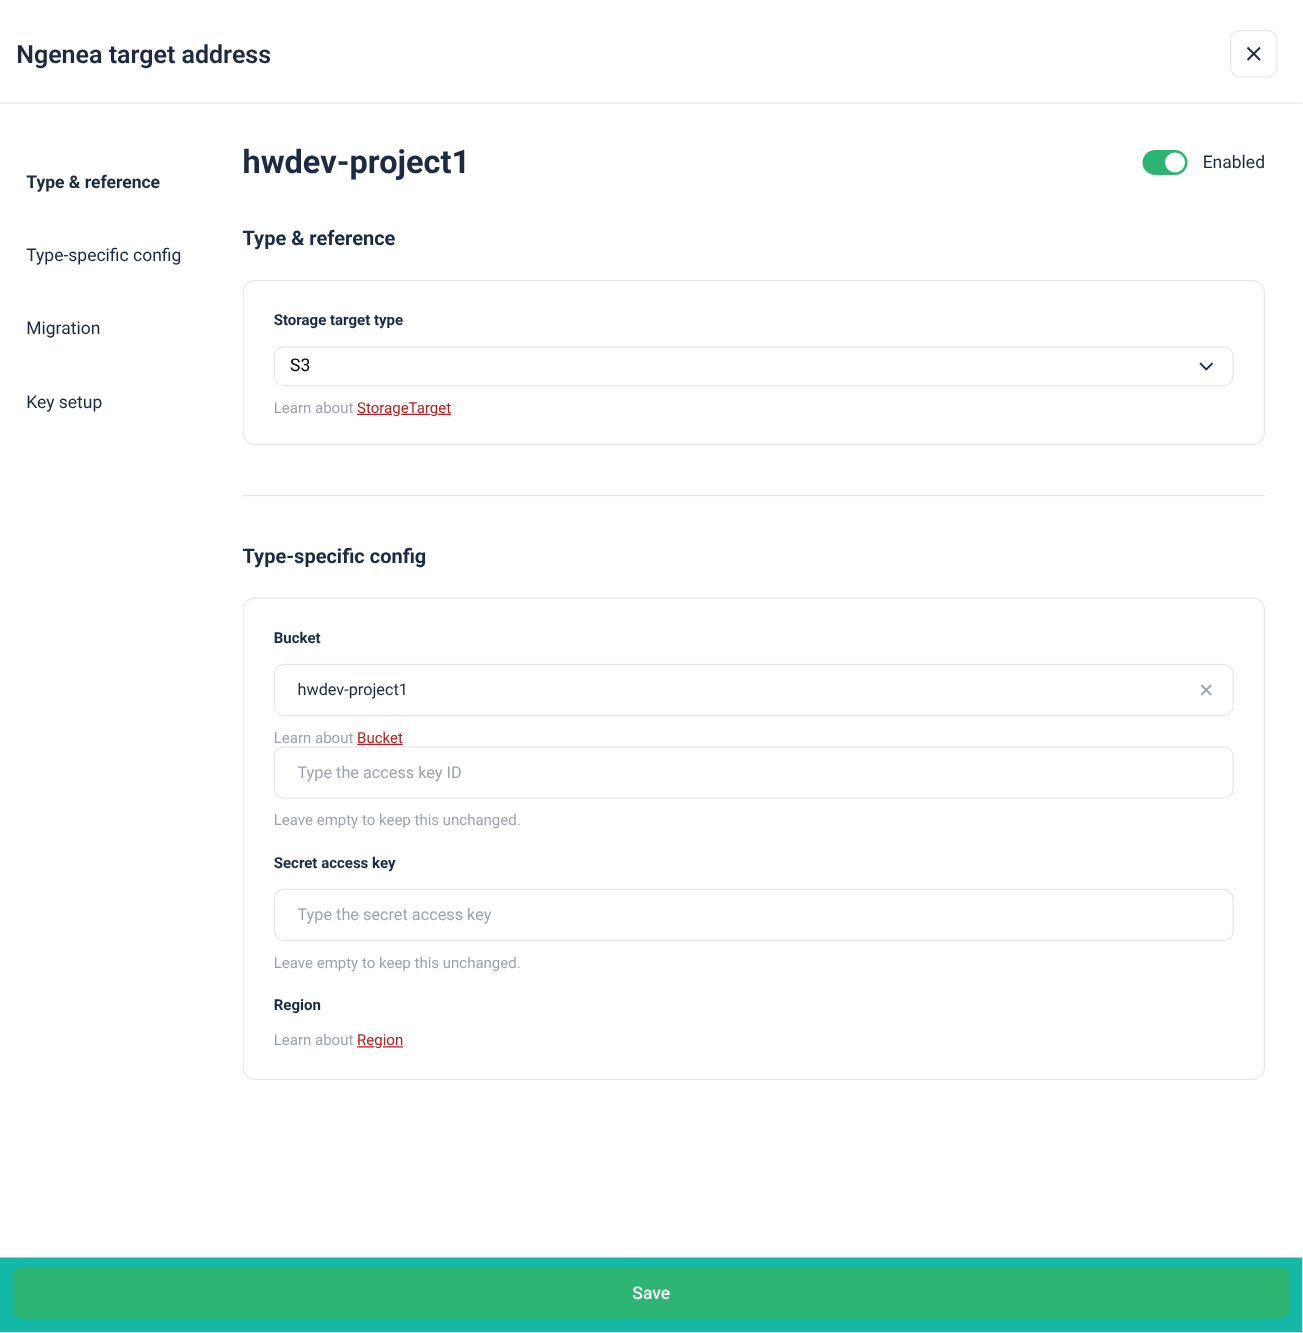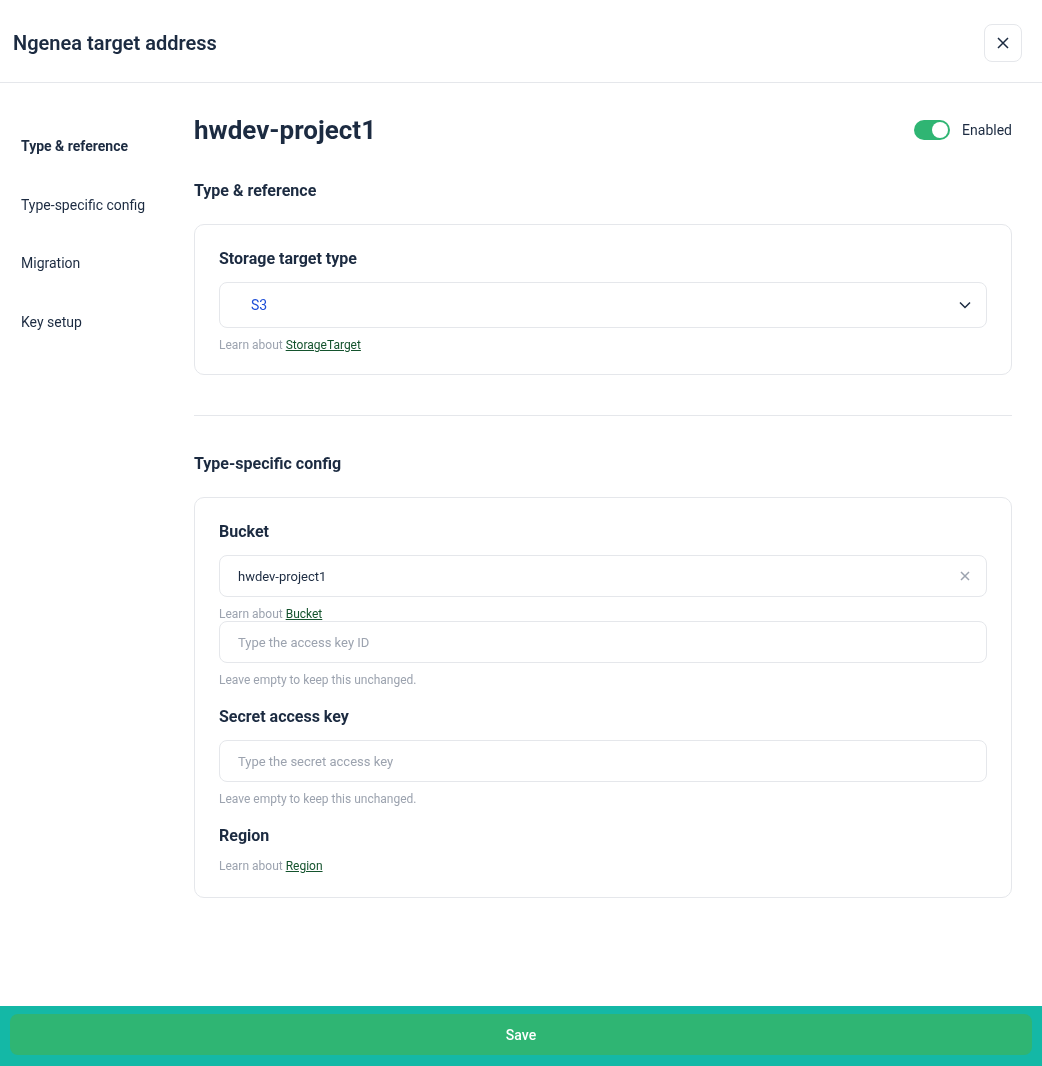--- a/index.html
+++ b/index.html
@@ -140,43 +140,43 @@
       margin-bottom: 40px;
     }
     
     .section-divider {
       height: 1px;
       background: #e5e7eb;
       margin-bottom: 38px;
     }
     
     .field-label {
-      font-size: 16px;
+      font-size: 12px;
       font-weight: 700;
       color: #1c2b41;
       margin-bottom: 14px;
     }
     
     .field-label-subsequent {
       margin-top: 20px;
     }
     
     .select-wrap {
       position: relative;
       width: 100%;
     }
     
     .select {
       width: 100%;
-      height: 46px;
+      height: 32px;
       border: 1px solid #e5e7eb;
       border-radius: 8px;
-      padding: 0 31px;
+      padding: 0 12px;
       font-size: 14px;
-      color: #1d4ed8;
+      color: #000000;
       background: #ffffff;
       appearance: none;
       cursor: pointer;
       font-family: inherit;
     }
     
     .select-chevron {
       position: absolute;
       right: 16px;
       top: 50%;
@@ -220,21 +220,21 @@
       height: 16px;
     }
     
     .help-text {
       font-size: 12px;
       color: #9ca3af;
       margin-top: 10px;
     }
     
     .help-link {
-      color: #14532d;
+      color: #b91c1c;
       text-decoration: underline;
       cursor: pointer;
     }
     
     .card-config {
       border: 1px solid #e5e7eb;
       border-radius: 10px;
       padding: 24px;
     }
     

